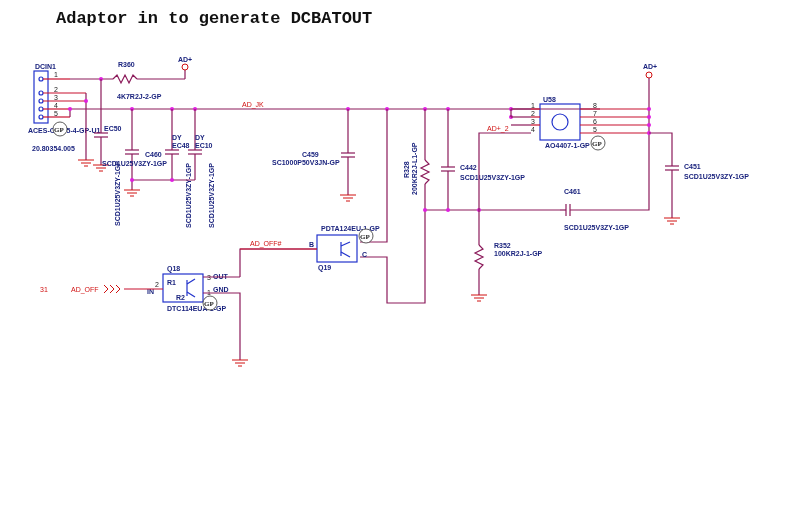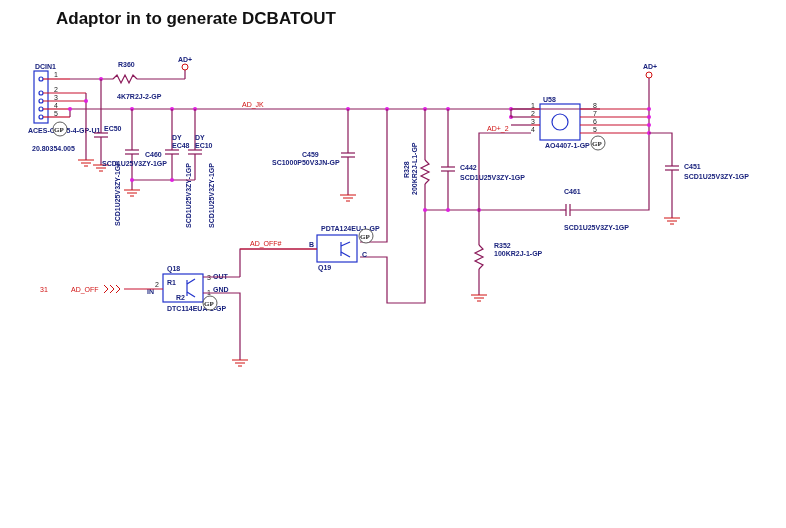--- a/index.html
+++ b/index.html
@@ -1,17 +1,17 @@
 <!DOCTYPE html>
 <html><head>
 <meta charset="utf-8">
 <style>
   html, body { margin:0; padding:0; background:#ffffff; }
   body { width:786px; height:528px; position:relative; overflow:hidden; font-family:"Liberation Sans", sans-serif; }
-  #title { position:absolute; left:56px; top:9px; font-size:17px; font-weight:bold; color:#111; font-family:Liberation Sans, sans-serif; }
+  #title { position:absolute; left:56px; top:9px; font-size:17px; font-weight:bold; color:#111; font-family:Liberation Mono, monospace; }
   svg { position:absolute; left:0; top:0; }
   .wire { stroke:#8b1a5a; stroke-width:1.2; fill:none; }
   .pinw { stroke:#c8102e; stroke-width:1.2; fill:none; }
   .blue { stroke:#2233cc; stroke-width:1.2; fill:none; }
   .dot { fill:#e020e0; }
   .lbl { font-family:"Liberation Sans", sans-serif; font-size:7px; font-weight:bold; fill:#1a237e; }
   .lblr { font-family:"Liberation Sans", sans-serif; font-size:7px; fill:#d01010; }
   .pinnum { font-family:"Liberation Sans", sans-serif; font-size:7px; fill:#222; }
   .gnd { stroke:#d01010; stroke-width:1; fill:none; }
   .gp { fill:#fff; stroke:#333; stroke-width:0.8; }

